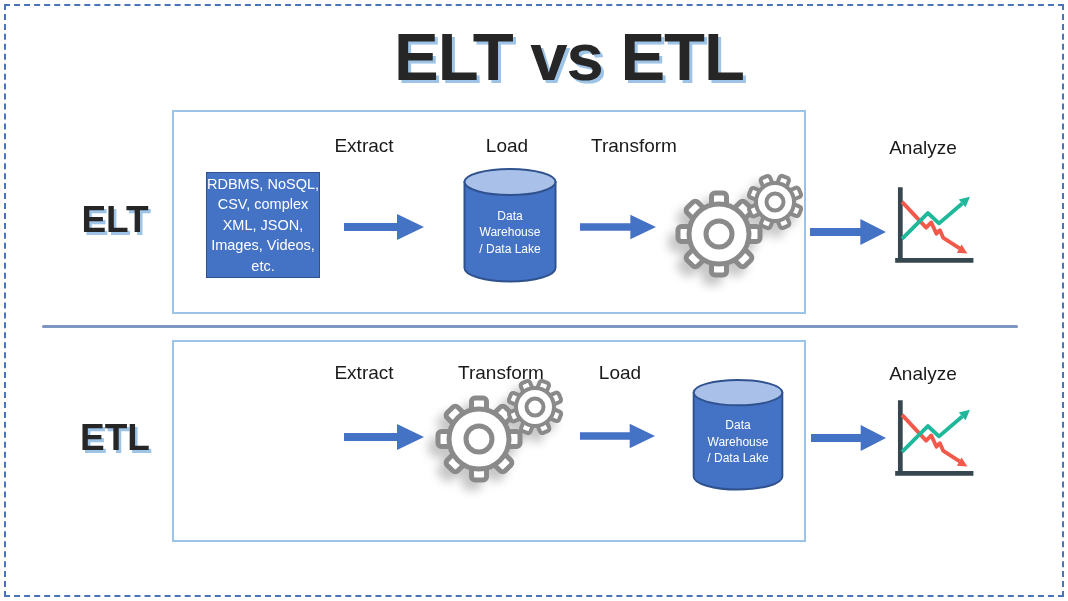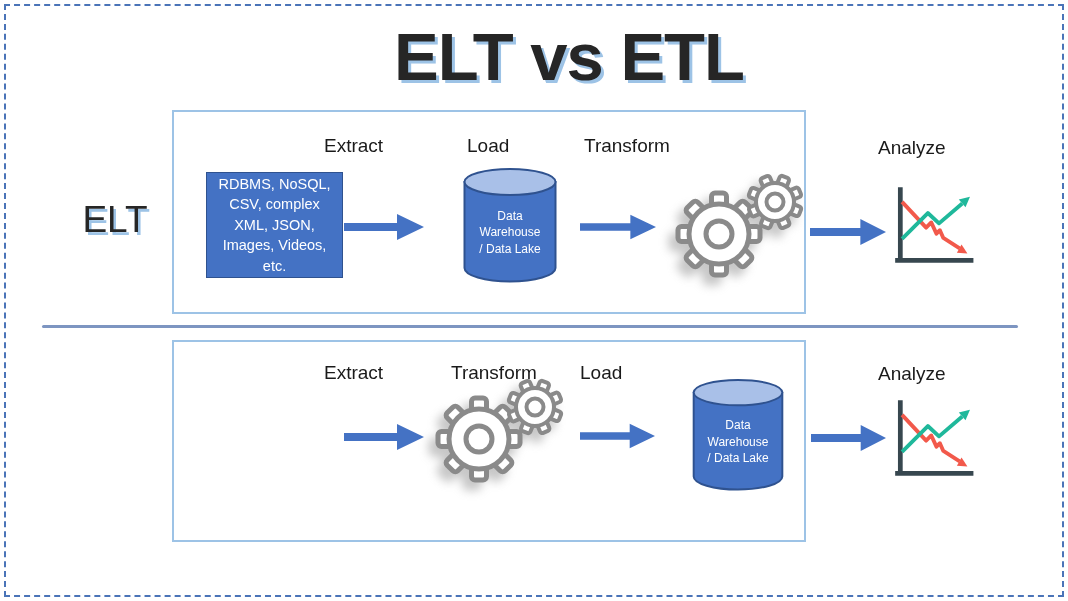--- a/index.html
+++ b/index.html
@@ -6,26 +6,26 @@
   body{font-family:"Liberation Sans",sans-serif;}
   .canvas{position:relative;width:1068px;height:601px;background:#fff;overflow:hidden;}
   .page-border{position:absolute;inset:4px;border:2px dashed var(--dashed_border,#4A74B8);pointer-events:none;}
   .title{position:absolute;top:28px;left:0;width:100%;text-align:center;
     font-size:67px;line-height:58px;font-weight:bold;letter-spacing:-1px;
     color:var(--title_text,#262626);text-shadow:3px 3px 0 var(--title_shadow,#9DC3E6);margin-left:35px;}
   .panel{position:absolute;border:2px solid var(--panel_border,#9DC3E6);background:transparent;}
   .panel-elt{left:172px;top:110px;width:630px;height:200px;}
   .panel-etl{left:172px;top:340px;width:630px;height:198px;}
   .divider{position:absolute;left:42px;top:325px;width:976px;height:3px;background:var(--divider,#7D95C1);border-radius:2px;}
-  .row-label{position:absolute;width:110px;text-align:center;font-size:37px;line-height:44px;font-weight:normal;
+  .row-label{position:absolute;width:110px;text-align:center;font-size:37px;line-height:44px;font-weight:bold;
     color:var(--title_text,#262626);text-shadow:2.5px 2.5px 0 var(--title_shadow,#9DC3E6);}
   .row-label-elt{left:60px;top:198px;}
   .row-label-etl{left:60px;top:416px;}
-  .step-label{position:absolute;text-align:left;font-size:19px;line-height:24px;color:var(--label_text,#1A1A1A);}
-  .source-box{position:absolute;left:206px;width:137px;background:var(--accent_blue,#4472C4);
+  .step-label{position:absolute;text-align:center;font-size:19px;line-height:24px;color:var(--label_text,#1A1A1A);}
+  .source-box{position:absolute;left:206px;width:114px;background:var(--accent_blue,#4472C4);
     border:1.5px solid var(--box_border,#2F528F);color:var(--box_text,#fff);
     display:flex;align-items:center;justify-content:center;text-align:center;
     font-size:14.5px;line-height:1.42;white-space:pre-line;box-sizing:border-box;}
   .source-box-elt{top:172px;height:106px;}
   .source-box-etl{top:400px;height:73px;}
   .arrow{position:absolute;}
   .arrow svg{display:block;width:100%;height:100%;}
   .cylinder{position:absolute;}
   .cylinder svg{display:block;width:100%;height:100%;}
   .cyl-text{position:absolute;display:flex;align-items:center;justify-content:center;text-align:center;
@@ -169,20 +169,21 @@
       <path class="axis" d="M12,3 L12,88 M6,88 L97,88"></path>
       <polyline class="line-dn" points="14,20 42,50 48,44 54,57 58,53 62,62 81,74"></polyline>
       <polygon class="head-dn" points="90,80 77.8,79.3 83.2,69.7"></polygon>
       <polyline class="line-up" points="14,63 44,33 57,45 84,22"></polyline>
       <polygon class="head-up" points="93,14 87.8,26.4 80,17.2"></polygon>
     </svg>
   </div>
 
   <div class="divider"></div>
 
+  <div class="row-label row-label-etl">ETL</div>
   <div class="panel panel-etl"></div>
 
   <div class="step-label" style="left:324px;top:361px;width:80px;">Extract</div>
 
 
   <div class="arrow" style="left:344px;top:422px;width:80px;height:30px;">
     <svg viewBox="0 0 80 30" preserveAspectRatio="none">
         <polygon class="flow-poly" points="0,11 53,11 53,2 80,15 53,28 53,19 0,19"></polygon>
       </svg>
   </div>

